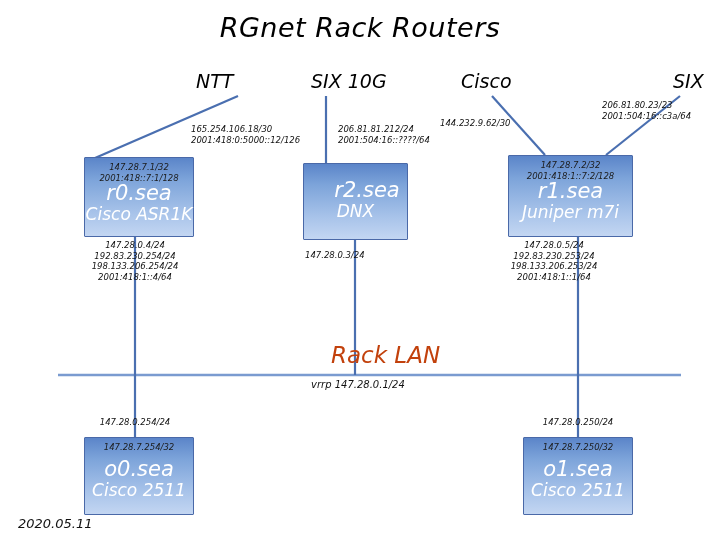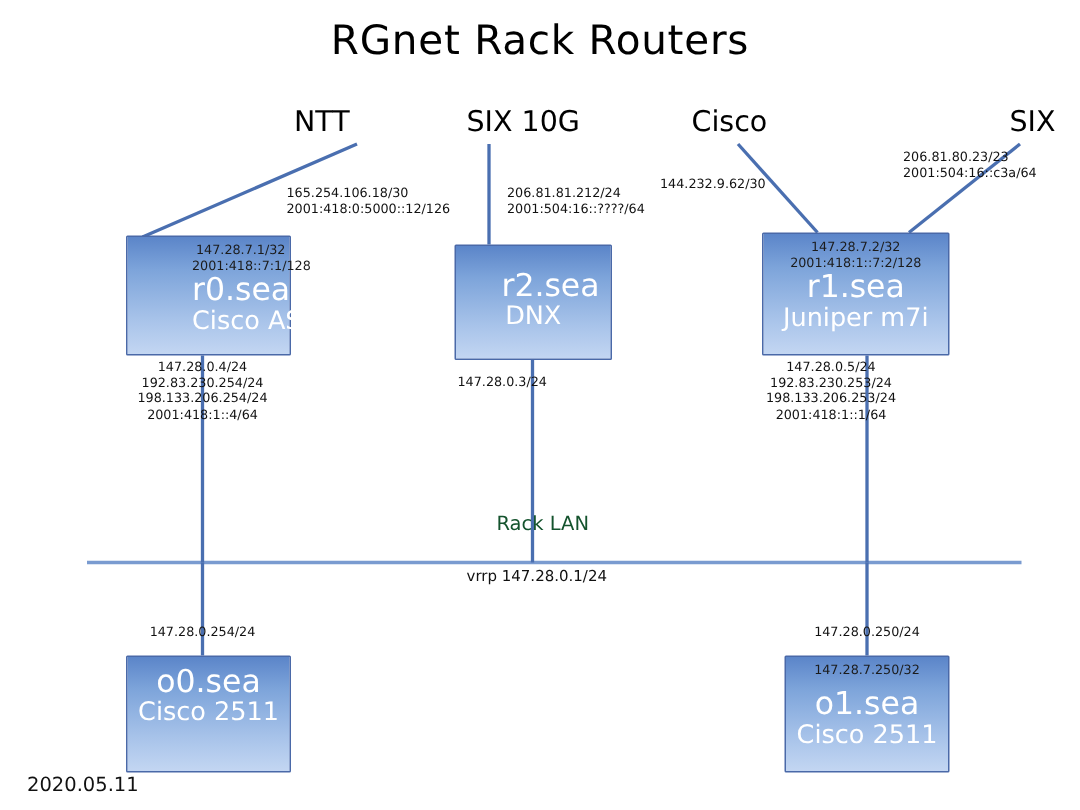--- a/index.html
+++ b/index.html
@@ -3,21 +3,21 @@
 <meta charset="utf-8">
 <style>
   html,body{margin:0;padding:0;}
   body{
     width:720px;height:540px;
     background:#ffffff;
     font-family:"DejaVu Sans", sans-serif;
     position:relative;
     overflow:hidden;
   }
-  #canvas{position:absolute;left:0;top:0;width:720px;height:478px;}
+  #canvas{position:absolute;left:0;top:0;width:720px;height:478px;font-style:italic;}
   svg.wires{position:absolute;left:0;top:0;width:720px;height:540px;pointer-events:none;}
 
   .title{
     position:absolute;left:0;top:12px;width:720px;
     text-align:center;
     font-size:27px;color:#000;
     font-family:"DejaVu Sans", sans-serif;
     letter-spacing:0.5px;
   }
 
@@ -63,21 +63,21 @@
   .router .mdl{
     font-size:17px;
     line-height:21px;
     color:#ffffff;
     white-space:nowrap;
   }
   .router.tall .nm{margin-top:2px;}
 
   .lanlabel{
     position:absolute;
-    font-size:13px;color:#14532d;
+    font-size:23px;color:#c2410c;
     white-space:nowrap;
     font-family:"DejaVu Sans", sans-serif;
   }
   .vrrp{
     position:absolute;
     font-size:10px;color:#111;
     white-space:nowrap;
     font-family:"DejaVu Sans", sans-serif;
   }
   .datestamp{
@@ -130,21 +130,21 @@
 
   <div class="addrblk left" style="left:440px;top:118px;">
     <div>144.232.9.62/30</div>
   </div>
 
   <div class="addrblk left" style="left:602px;top:100px;">
     <div>206.81.80.23/23</div>
     <div>2001:504:16::c3a/64</div>
   </div>
 
-  <div class="router" style="left:84px;top:157px;width:110px;height:80px;padding-left:43px;">
+  <div class="router" style="left:84px;top:157px;width:110px;height:80px;">
     <div class="hdr">147.28.7.1/32</div>
     <div class="hdr" style="padding-top:0;">2001:418::7:1/128</div>
     <div class="nm">r0.sea</div>
     <div class="mdl">Cisco ASR1K</div>
   </div>
 
   <div class="router tall" style="left:303px;top:163px;width:105px;height:77px;">
     <div class="nm" style="margin-top:16px;padding-left:23px;">r2.sea</div>
     <div class="mdl">DNX</div>
   </div>
@@ -175,20 +175,21 @@
   </div>
 
   <div class="lanlabel" style="left:331px;top:342px;">Rack LAN</div>
   <div class="vrrp" style="left:311px;top:379px;">vrrp 147.28.0.1/24</div>
 
   <div class="addrblk center" style="left:55px;top:417px;width:160px;">
     <div>147.28.0.254/24</div>
   </div>
 
   <div class="router" style="left:84px;top:437px;width:110px;height:78px;">
+    <div class="hdr">147.28.7.254/32</div>
     <div class="nm" style="margin-top:6px;">o0.sea</div>
     <div class="mdl">Cisco 2511</div>
   </div>
 
   <div class="addrblk center" style="left:498px;top:417px;width:160px;">
     <div>147.28.0.250/24</div>
   </div>
 
   <div class="router" style="left:523px;top:437px;width:110px;height:78px;">
     <div class="hdr">147.28.7.250/32</div>

